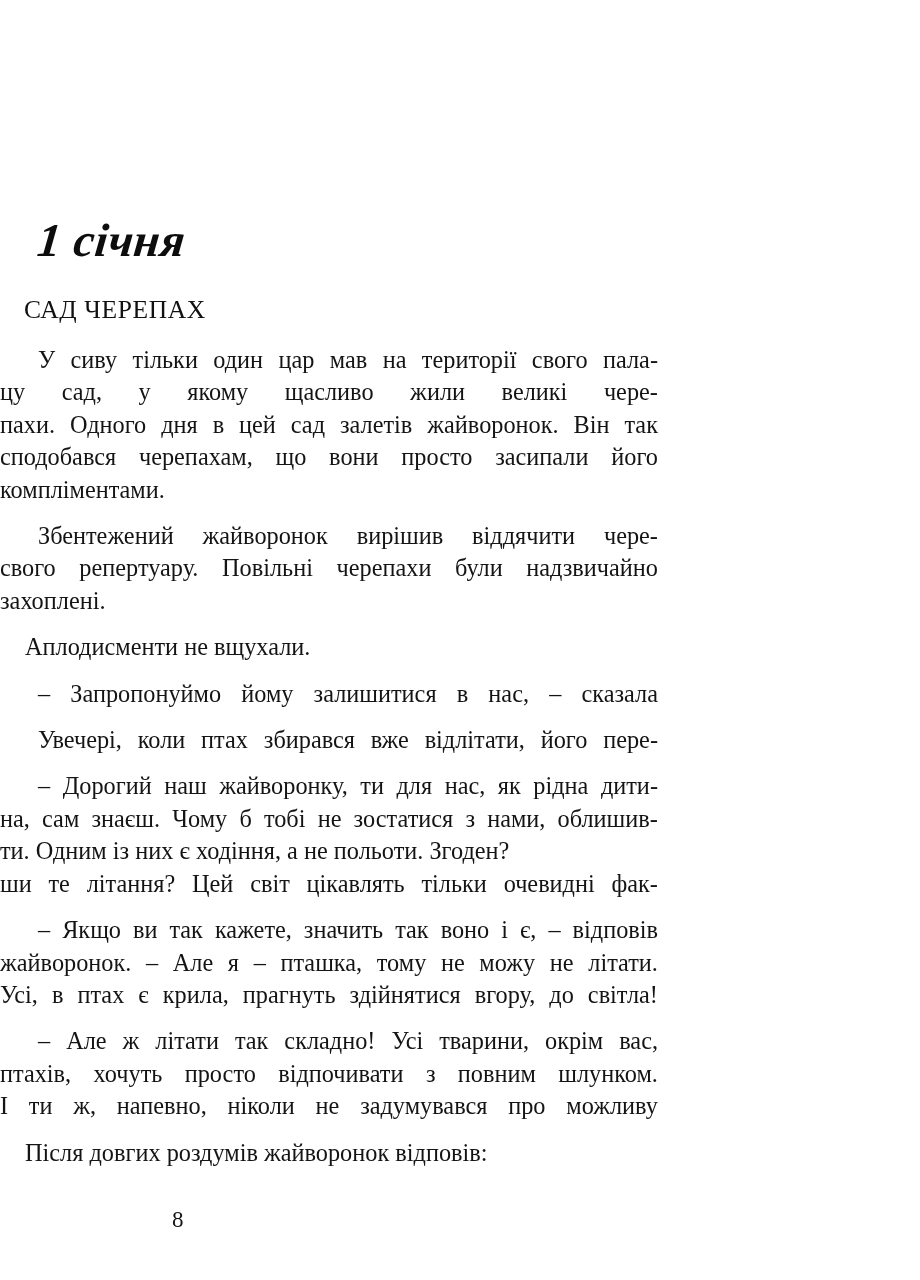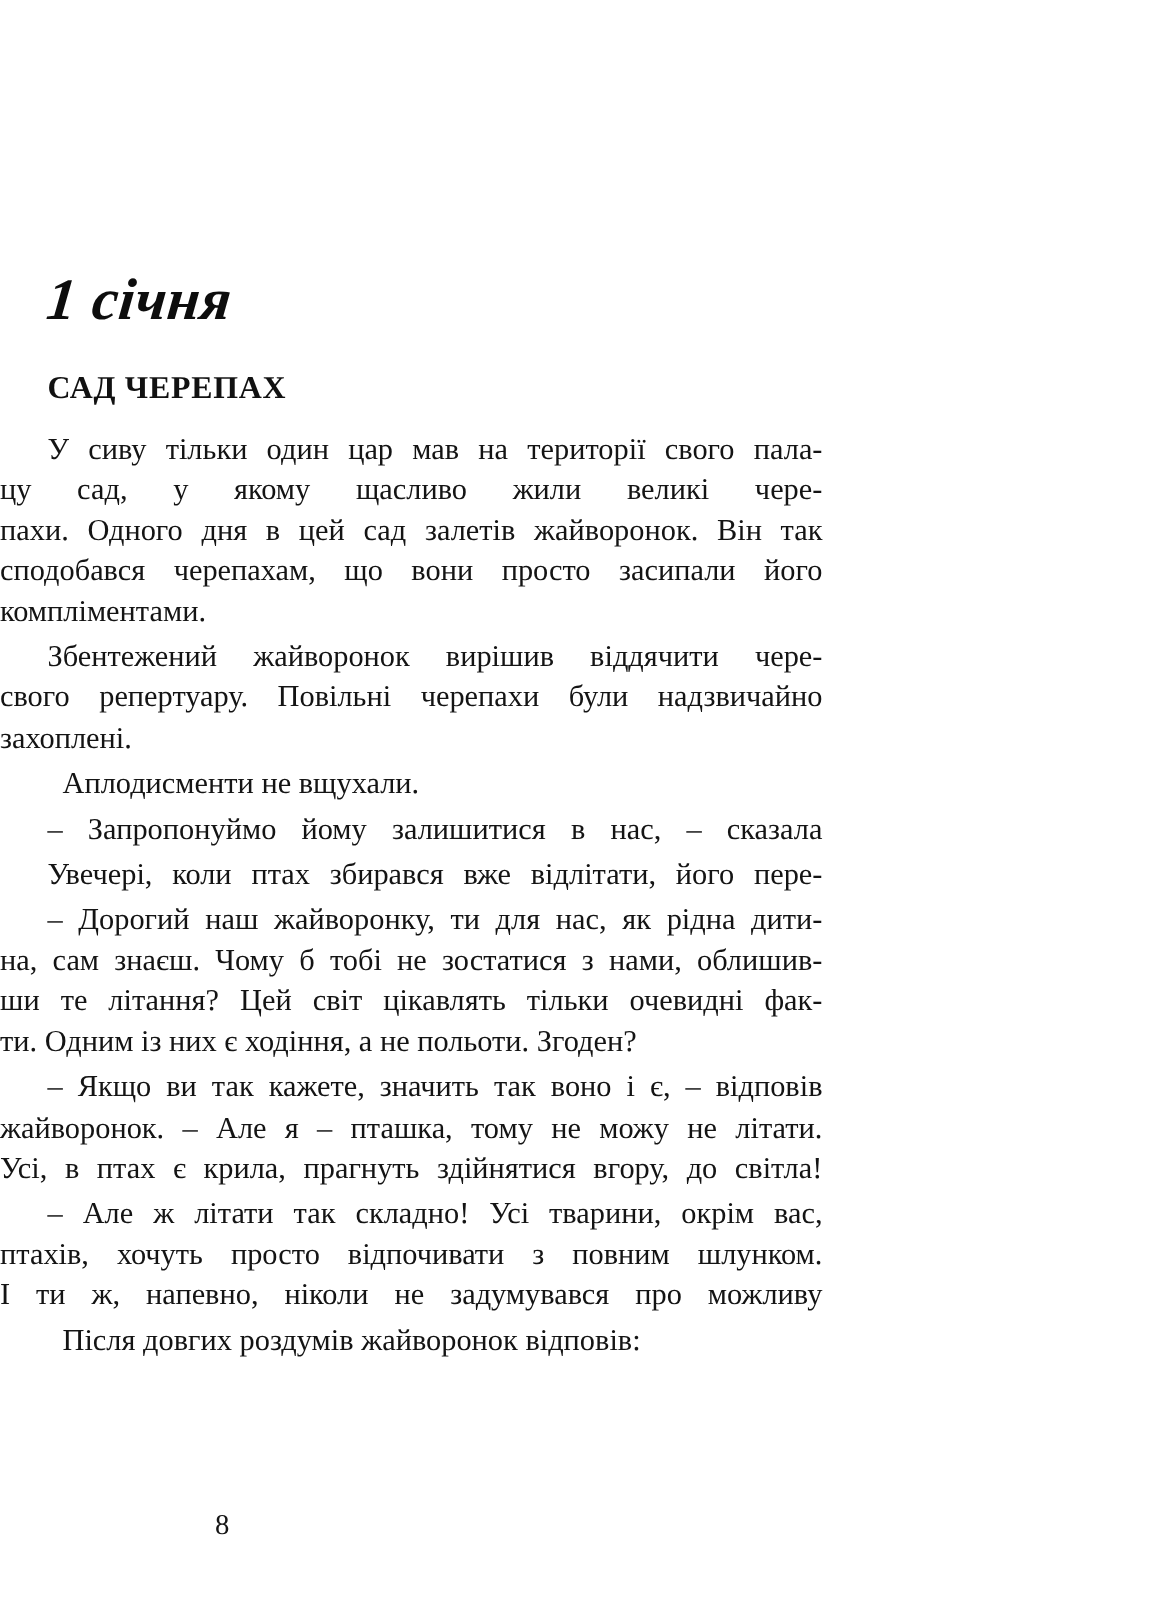--- a/index.html
+++ b/index.html
@@ -33,25 +33,25 @@
     letter-spacing: 0.5px;
     color: #0d0d0d;
     white-space: nowrap;
     transform: skewX(-6deg);
     transform-origin: left bottom;
   }
 
   
   .story-title {
     position: absolute;
-    left: 38px;
+    left: 24px;
     top: 295px;
     font-size: 25.5px;
     line-height: 1.2;
-    font-weight: 700;
+    font-weight: 400;
     letter-spacing: 0.6px;
     color: #111111;
     white-space: nowrap;
   }
 
   
   .body-text {
     position: absolute;
     left: 0;
     top: 344px;
@@ -79,24 +79,24 @@
   }
   .line.just.indent {
     width: 658px;
     padding-left: 38px;
     box-sizing: border-box;
   }
   .line.just > span { white-space: pre; }
 
   
   .line.flush { display: block; }
-  .line.flush.indent { padding-left: 50px; }
-
-  
-  .para + .para { margin-top: 4px; }
+  .line.flush.indent { padding-left: 25px; }
+
+  
+  .para + .para { margin-top: 14px; }
 
   
   .folio {
     position: absolute;
     left: 172px;
     top: 1208px;
     font-size: 23px;
     line-height: 1;
     color: #151515;
   }
@@ -222,32 +222,32 @@
             <span>знаєш.</span>
             <span>Чому</span>
             <span>б</span>
             <span>тобі</span>
             <span>не</span>
             <span>зостатися</span>
             <span>з</span>
             <span>нами,</span>
             <span>облишив-</span>
           </span>
+          <span class="line flush">ти. Одним із них є ходіння, а не польоти. Згоден?</span>
           <span class="line just">
             <span>ши</span>
             <span>те</span>
             <span>літання?</span>
             <span>Цей</span>
             <span>світ</span>
             <span>цікавлять</span>
             <span>тільки</span>
             <span>очевидні</span>
             <span>фак-</span>
           </span>
-          <span class="line flush">ти. Одним із них є ходіння, а не польоти. Згоден?</span>
         </p>
         <p class="para">
           <span class="line just indent">
             <span>–</span>
             <span>Якщо</span>
             <span>ви</span>
             <span>так</span>
             <span>кажете,</span>
             <span>значить</span>
             <span>так</span>

